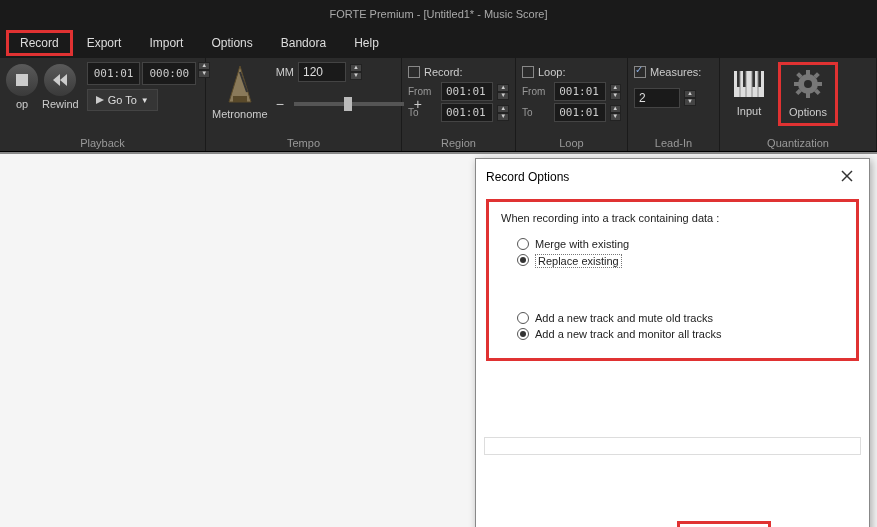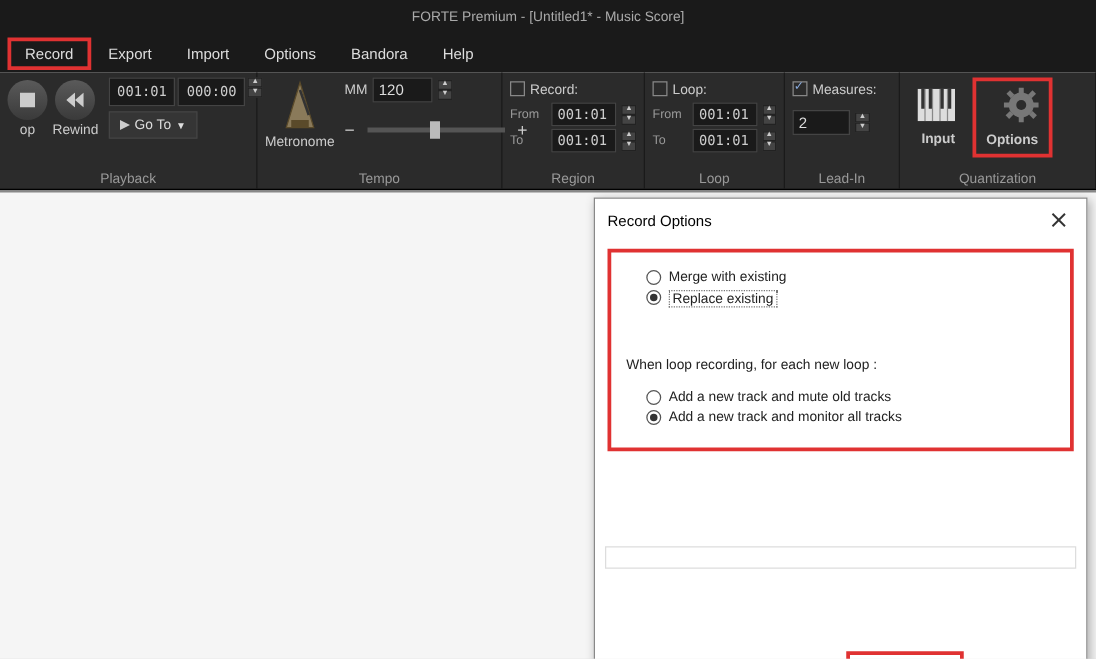--- a/index.html
+++ b/index.html
@@ -32,21 +32,21 @@
   .chk.checked::after { content: "✓"; color: #8ad; font-size: 10px; position: absolute; top: -3px; left: 0; }
   .sec-label { color: #ccc; font-size: 11px; }
   .field-row { display: flex; align-items: center; gap: 4px; margin-top: 2px; }
   .field-lbl { color: #999; font-size: 10px; width: 30px; }
   .time-input { background: #1a1a1a; color: #ccc; font-family: monospace; font-size: 11px; padding: 2px 4px; border: 1px solid #444; width: 54px; }
   .spin { width: 12px; display: flex; flex-direction: column; }
   .spin div { height: 8px; background: #444; border: 1px solid #222; font-size: 6px; color: #ccc; text-align: center; line-height: 5px; cursor: pointer; }
 
   .measures-input { background: #1a1a1a; color: #ddd; border: 1px solid #444; width: 46px; font-size: 12px; padding: 2px 4px; }
 
-  .big-btn { display: flex; flex-direction: column; align-items: flex-end; justify-content: center; gap: 8px; padding: 4px 8px; cursor: pointer; font-weight: bold; }
+  .big-btn { display: flex; flex-direction: column; align-items: center; justify-content: center; gap: 8px; padding: 4px 8px; cursor: pointer; }
   .big-btn-label { color: #ccc; font-size: 11px; }
   .highlight-box { border: 3px solid #e03232; }
 
   .workspace { position: absolute; top: 152px; left: 0; right: 0; bottom: 0; background: #f5f5f5; border-top: 2px solid #888; }
 
   .dialog { position: absolute; left: 475px; top: 158px; width: 395px; height: 416px; background: #fff; border: 1px solid #888; box-shadow: 2px 2px 8px rgba(0,0,0,0.3); display: flex; flex-direction: column; }
   .dlg-title { display: flex; align-items: center; justify-content: space-between; padding: 8px 10px; font-size: 12px; }
   .dlg-close { font-size: 14px; cursor: pointer; padding: 2px 6px; }
   .dlg-body { flex: 1; padding: 4px 10px 8px 10px; position: relative; }
   .dlg-group { border: 3px solid #e03232; padding: 10px 12px 14px 12px; font-size: 11px; color: #222; }
@@ -259,30 +259,30 @@
     <span>Record Options</span>
     <span class="dlg-close">
       <svg width="12" height="12">
           <line x1="1" y1="1" x2="11" y2="11" stroke="#333" stroke-width="1.5"></line>
           <line x1="11" y1="1" x2="1" y2="11" stroke="#333" stroke-width="1.5"></line>
         </svg>
     </span>
   </div>
   <div class="dlg-body">
     <div class="dlg-group">
+      <div class="dlg-group-label">When recording into a track containing data :</div>
       <div class="radio-row">
         <span class="radio"></span>
         <span class="radio-label">Merge with existing</span>
       </div>
       <div class="radio-row">
         <span class="radio selected"></span>
         <span class="radio-label focused">Replace existing</span>
       </div>
       <div class="dlg-sep"></div>
-      <div class="dlg-group-label">When loop recording, for each new loop :</div>
       <div class="radio-row">
         <span class="radio"></span>
         <span class="radio-label">Add a new track and mute old tracks</span>
       </div>
       <div class="radio-row">
         <span class="radio selected"></span>
         <span class="radio-label">Add a new track and monitor all tracks</span>
       </div>
     </div>
     <div class="inner-border"></div>

